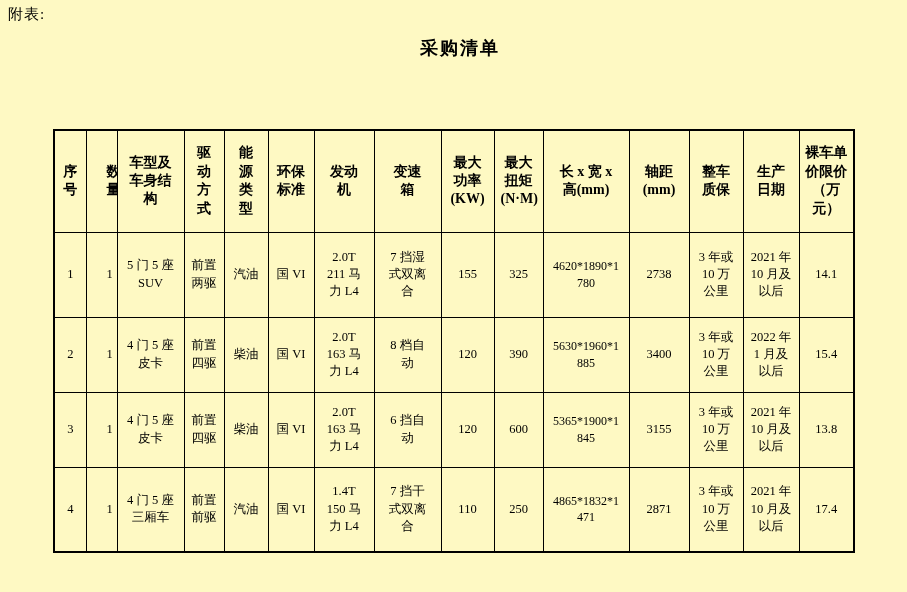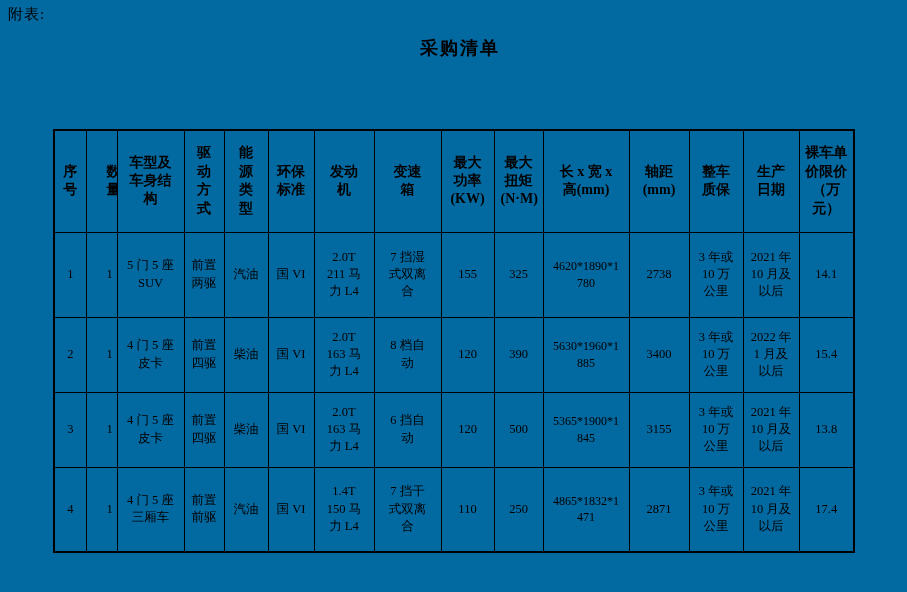--- a/index.html
+++ b/index.html
@@ -10,21 +10,21 @@
     height: 592px;
     overflow: hidden;
     font-family: "Liberation Serif", serif;
     color: #000000;
     position: relative;
   }
   .page {
     position: relative;
     width: 907px;
     height: 592px;
-    background: #0369a1;
+    background: #fef9c3;
   }
   .appendix-label {
     position: absolute;
     left: 8px;
     top: 5px;
     font-size: 15px;
     letter-spacing: 1px;
   }
   .doc-title {
     position: absolute;
@@ -163,21 +163,21 @@
         <tr style="height: 75px;">
           <td>3</td>
           <td>1</td>
           <td>4 门 5 座皮卡</td>
           <td>前置四驱</td>
           <td>柴油</td>
           <td>国 VI</td>
           <td>2.0T 163 马力 L4</td>
           <td>6 挡自动</td>
           <td>120</td>
-          <td>500</td>
+          <td>600</td>
           <td>5365*1900*1845</td>
           <td>3155</td>
           <td>3 年或 10 万公里</td>
           <td>2021 年 10 月及以后</td>
           <td>13.8</td>
         </tr>
         <tr style="height: 85px;">
           <td>4</td>
           <td>1</td>
           <td>4 门 5 座三厢车</td>

